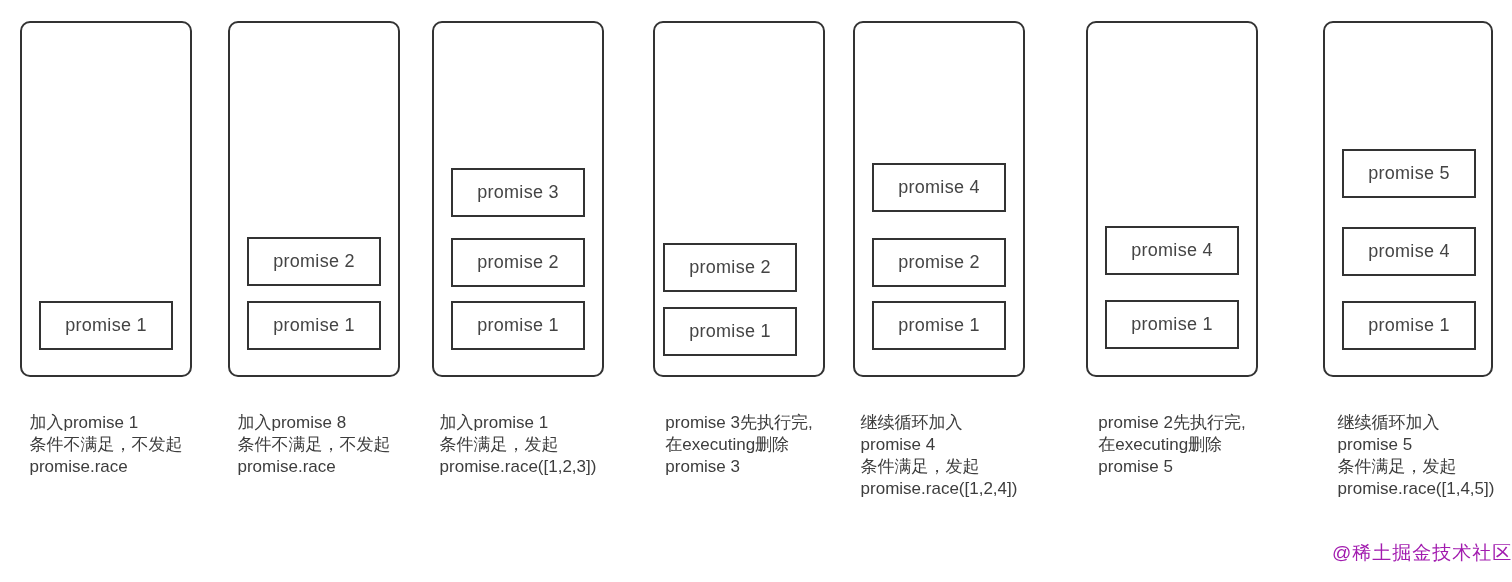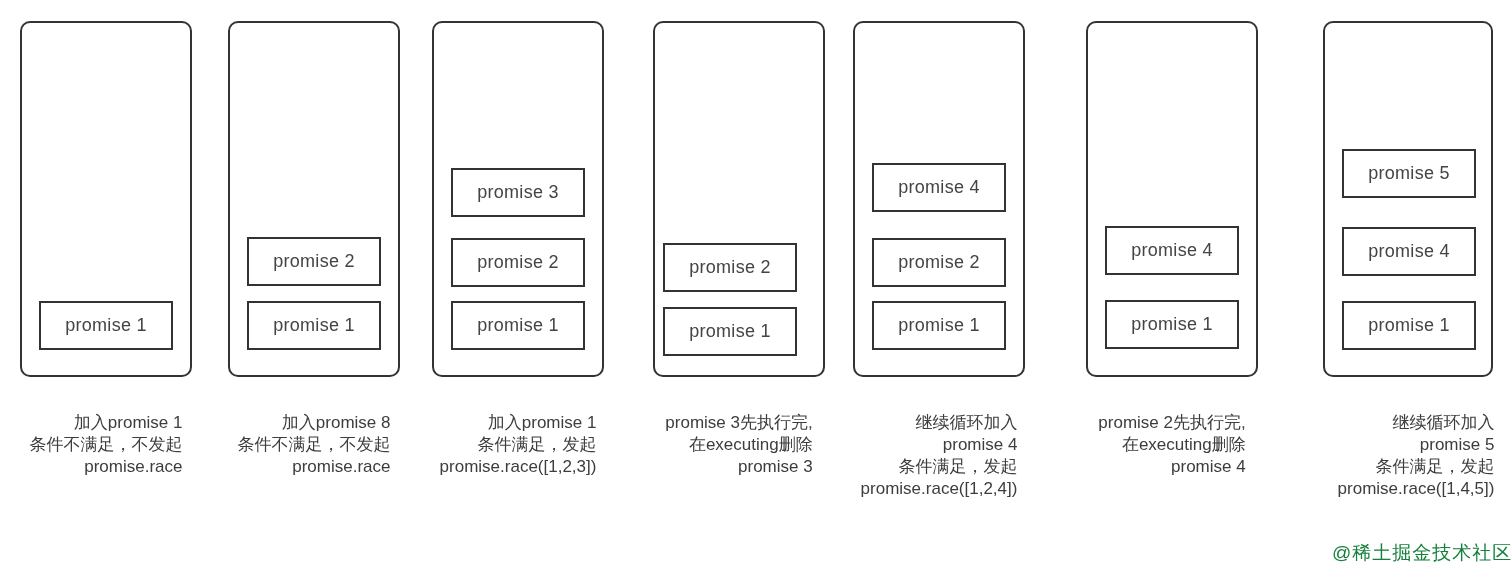--- a/index.html
+++ b/index.html
@@ -49,32 +49,32 @@
     color: #444444;
     letter-spacing: 0.3px;
     white-space: nowrap;
   }
   .caption {
     position: absolute;
     top: 391px;
     left: 50%;
     transform: translateX(-50%);
     width: max-content;
-    text-align: right;
+    text-align: left;
     font-size: 17px;
     line-height: 22px;
     color: #3d3d3d;
     white-space: pre-line;
   }
   .watermark {
     position: absolute;
     left: 1332px;
     top: 540px;
     font-size: 19px;
-    color: #15803d;
+    color: #a21caf;
     letter-spacing: 1px;
     white-space: nowrap;
   }
 </style>
 </head>
 <body>
 
 <div class="canvas">
 
   <div class="column" style="left:20px">
@@ -155,21 +155,21 @@
     <div class="queue">
       <div class="pbox" style="top:203px">
         <span>promise 4</span>
       </div>
       <div class="pbox" style="top:277px">
         <span>promise 1</span>
       </div>
     </div>
     <div class="caption">promise 2先执行完,
 在executing删除
-promise 4</div>
+promise 5</div>
   </div>
 
   <div class="column" style="left:1323px; width:186px">
     <div class="queue" style="width:170px">
       <div class="pbox" style="top:126px">
         <span>promise 5</span>
       </div>
       <div class="pbox" style="top:204px">
         <span>promise 4</span>
       </div>

